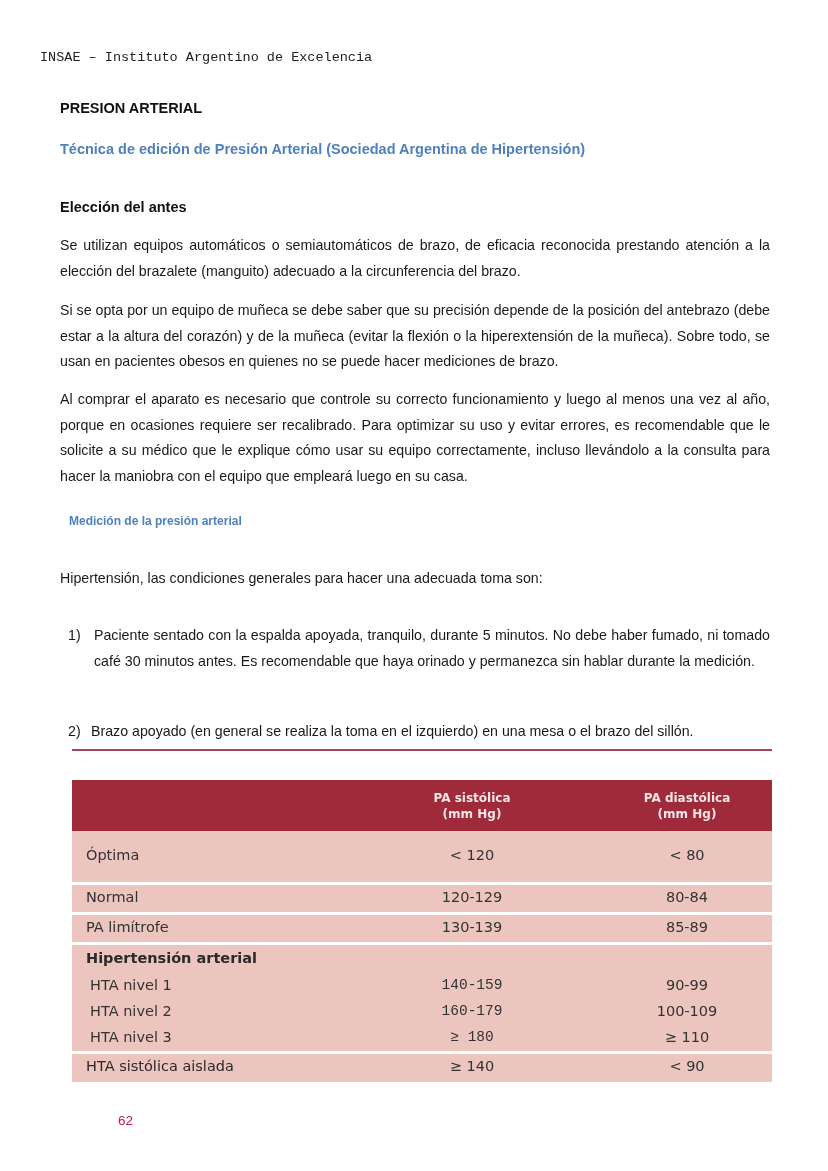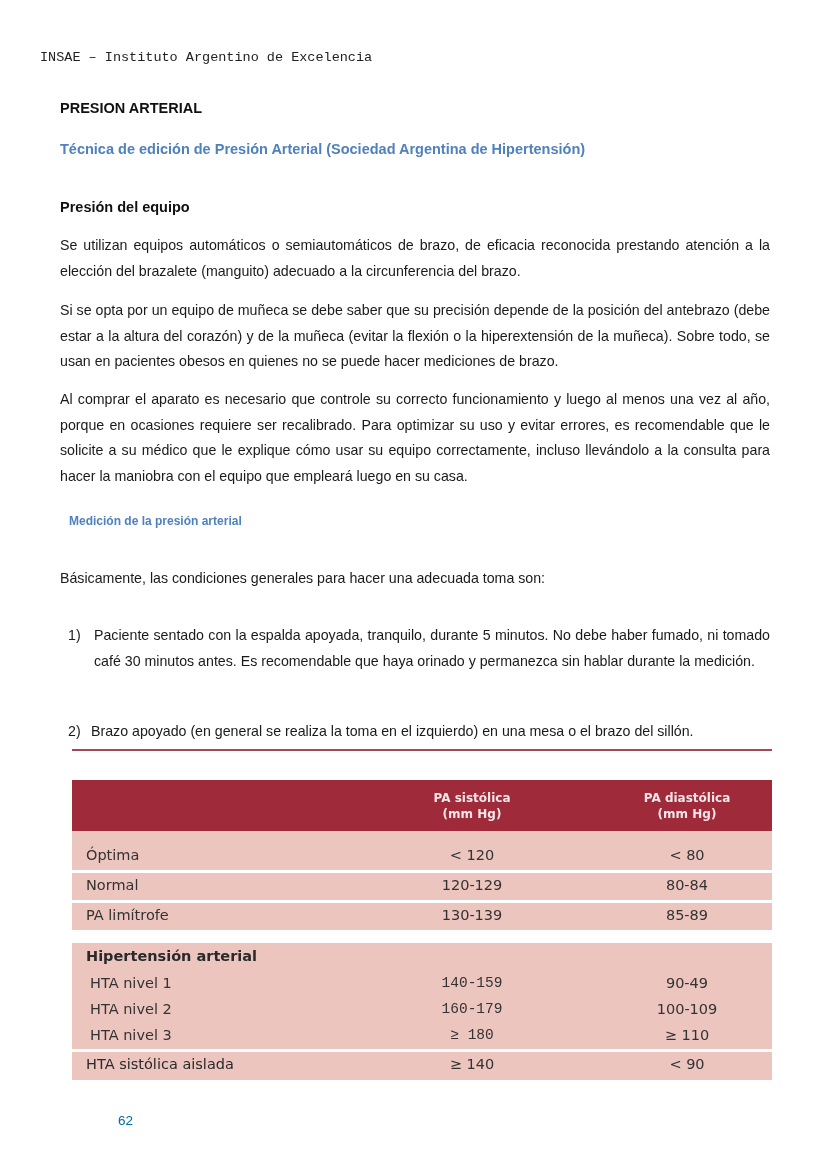--- a/index.html
+++ b/index.html
@@ -121,21 +121,21 @@
       top: 10px;
       text-align: center;
     }
     .bp-row {
       position: relative;
       background: #ecc5bf;
       margin-top: 3px;
     }
     .bp-row.first {
       margin-top: 0;
-      height: 39px;
+      height: 51px;
     }
     .bp-row.single { height: 27px; }
     .bp-row .c-label {
       position: absolute;
       left: 14px;
     }
     .bp-row .c-s {
       position: absolute;
       left: 330px;
       width: 140px;
@@ -145,21 +145,21 @@
       position: absolute;
       left: 540px;
       width: 150px;
       text-align: center;
     }
     .bp-row.first .c-label, .bp-row.first .c-s, .bp-row.first .c-d { top: 16px; }
     .bp-row.single .c-label, .bp-row.single .c-s, .bp-row.single .c-d { top: 4px; }
     .bp-group {
       position: relative;
       background: #ecc5bf;
-      margin-top: 13px;
+      margin-top: 3px;
       height: 106px;
       padding-left: 27px;
     }
     .bp-group .g-title {
       position: absolute;
       left: 14px;
       top: 5px;
       font-weight: bold;
       color: #2a2a2a;
     }
@@ -171,39 +171,39 @@
     }
     .bp-group .g-row .c-label { position: absolute; left: 18px; top: 0; }
     .bp-group .g-row .c-s { position: absolute; left: 330px; width: 140px; text-align: center; top: 0; font-family: Liberation Mono, monospace; }
     .bp-group .g-row .c-d { position: absolute; left: 540px; width: 150px; text-align: center; top: 0; }
     .bp-row.bold-row .c-label { font-weight: normal; color: #2a2a2a; }
     .page-num {
       position: absolute;
       left: 118px;
       top: 1113px;
       font-size: 13.5px;
-      color: #0369a1;
+      color: #be185d;
     }
   </style>
 </head>
 <body>
 
 <div class="header-line">INSAE – Instituto Argentino de Excelencia</div>
 
 <div class="content">
   <div class="h-main">PRESION ARTERIAL</div>
   <div class="h-blue" style="top:141px;">Técnica de edición de Presión Arterial (Sociedad Argentina de Hipertensión)</div>
 
-  <div class="h-sub">Presión del equipo</div>
+  <div class="h-sub">Elección del antes</div>
   <p class="para" style="top:233px;">Se utilizan equipos automáticos o semiautomáticos de brazo, de eficacia reconocida prestando atención a la elección del brazalete (manguito) adecuado a la circunferencia del brazo.</p>
   <p class="para" style="top:298px;">Si se opta por un equipo de muñeca se debe saber que su precisión depende de la posición del antebrazo (debe estar a la altura del corazón) y de la muñeca (evitar la flexión o la hiperextensión de la muñeca). Sobre todo, se usan en pacientes obesos en quienes no se puede hacer mediciones de brazo.</p>
   <p class="para" style="top:387px;">Al comprar el aparato es necesario que controle su correcto funcionamiento y luego al menos una vez al año, porque en ocasiones requiere ser recalibrado. Para optimizar su uso y evitar errores, es recomendable que le solicite a su médico que le explique cómo usar su equipo correctamente, incluso llevándolo a la consulta para hacer la maniobra con el equipo que empleará luego en su casa.</p>
 
   <div class="h-blue" style="top:514px; font-size:12px;margin-left:9px;">Medición de la presión arterial</div>
-  <p class="para" style="top:566px;">Básicamente, las condiciones generales para hacer una adecuada toma son:</p>
+  <p class="para" style="top:566px;">Hipertensión, las condiciones generales para hacer una adecuada toma son:</p>
 
   <div class="list-item" style="top:623px;">
     <span class="list-num">1)</span>
     <span class="list-text">Paciente sentado con la espalda apoyada, tranquilo, durante 5 minutos. No debe haber fumado, ni tomado café 30 minutos antes. Es recomendable que haya orinado y permanezca sin hablar durante la medición.</span>
   </div>
   <div class="list-item" style="top:719px; left:8px;">
     <span class="list-num">2)</span>
     <span class="list-text" style="margin-left:23px;">Brazo apoyado (en general se realiza la toma en el izquierdo) en una mesa o el brazo del sillón.</span>
   </div>
 </div>
@@ -236,21 +236,21 @@
     <span class="c-label">PA limítrofe</span>
     <span class="c-s">130-139</span>
     <span class="c-d">85-89</span>
   </div>
 
   <div class="bp-group">
     <div class="g-title">Hipertensión arterial</div>
     <div class="g-row" style="top:32px;">
       <span class="c-label">HTA nivel 1</span>
       <span class="c-s">140-159</span>
-      <span class="c-d">90-49</span>
+      <span class="c-d">90-99</span>
     </div>
     <div class="g-row" style="top:58px;">
       <span class="c-label">HTA nivel 2</span>
       <span class="c-s">160-179</span>
       <span class="c-d">100-109</span>
     </div>
     <div class="g-row" style="top:84px;">
       <span class="c-label">HTA nivel 3</span>
       <span class="c-s">≥ 180</span>
       <span class="c-d">≥ 110</span>

